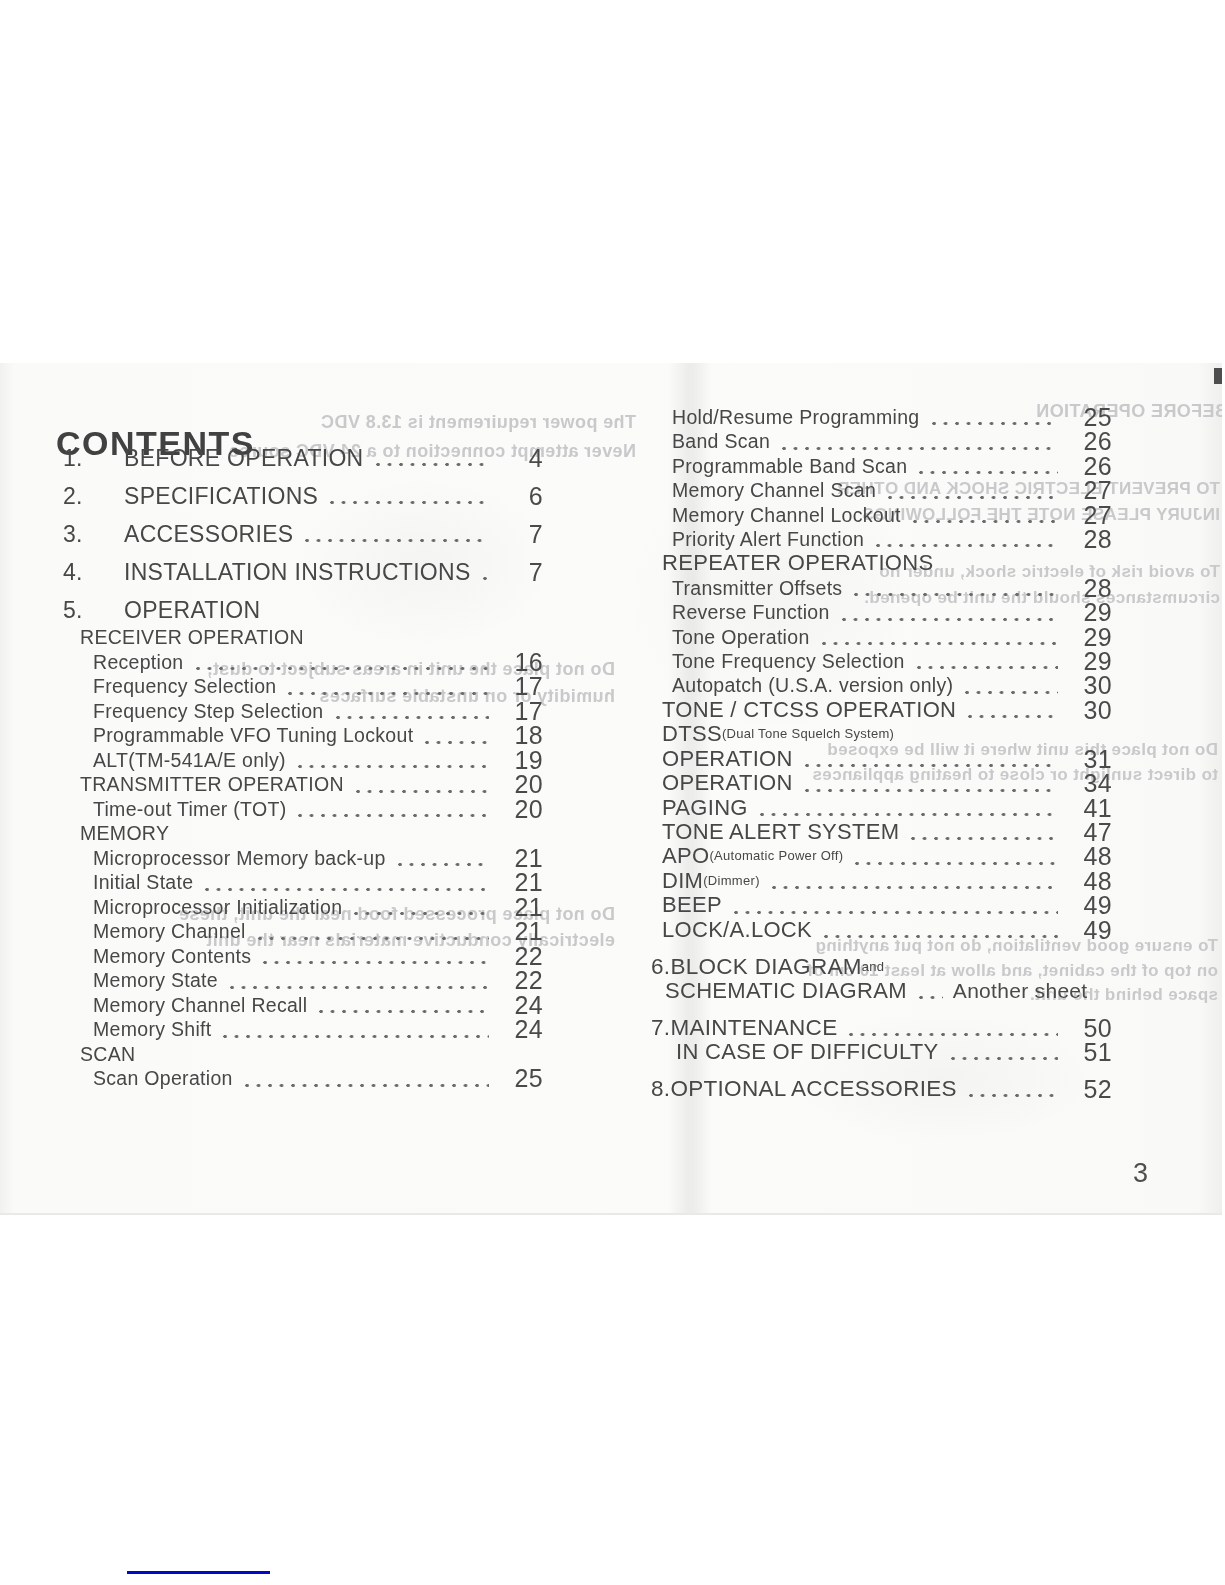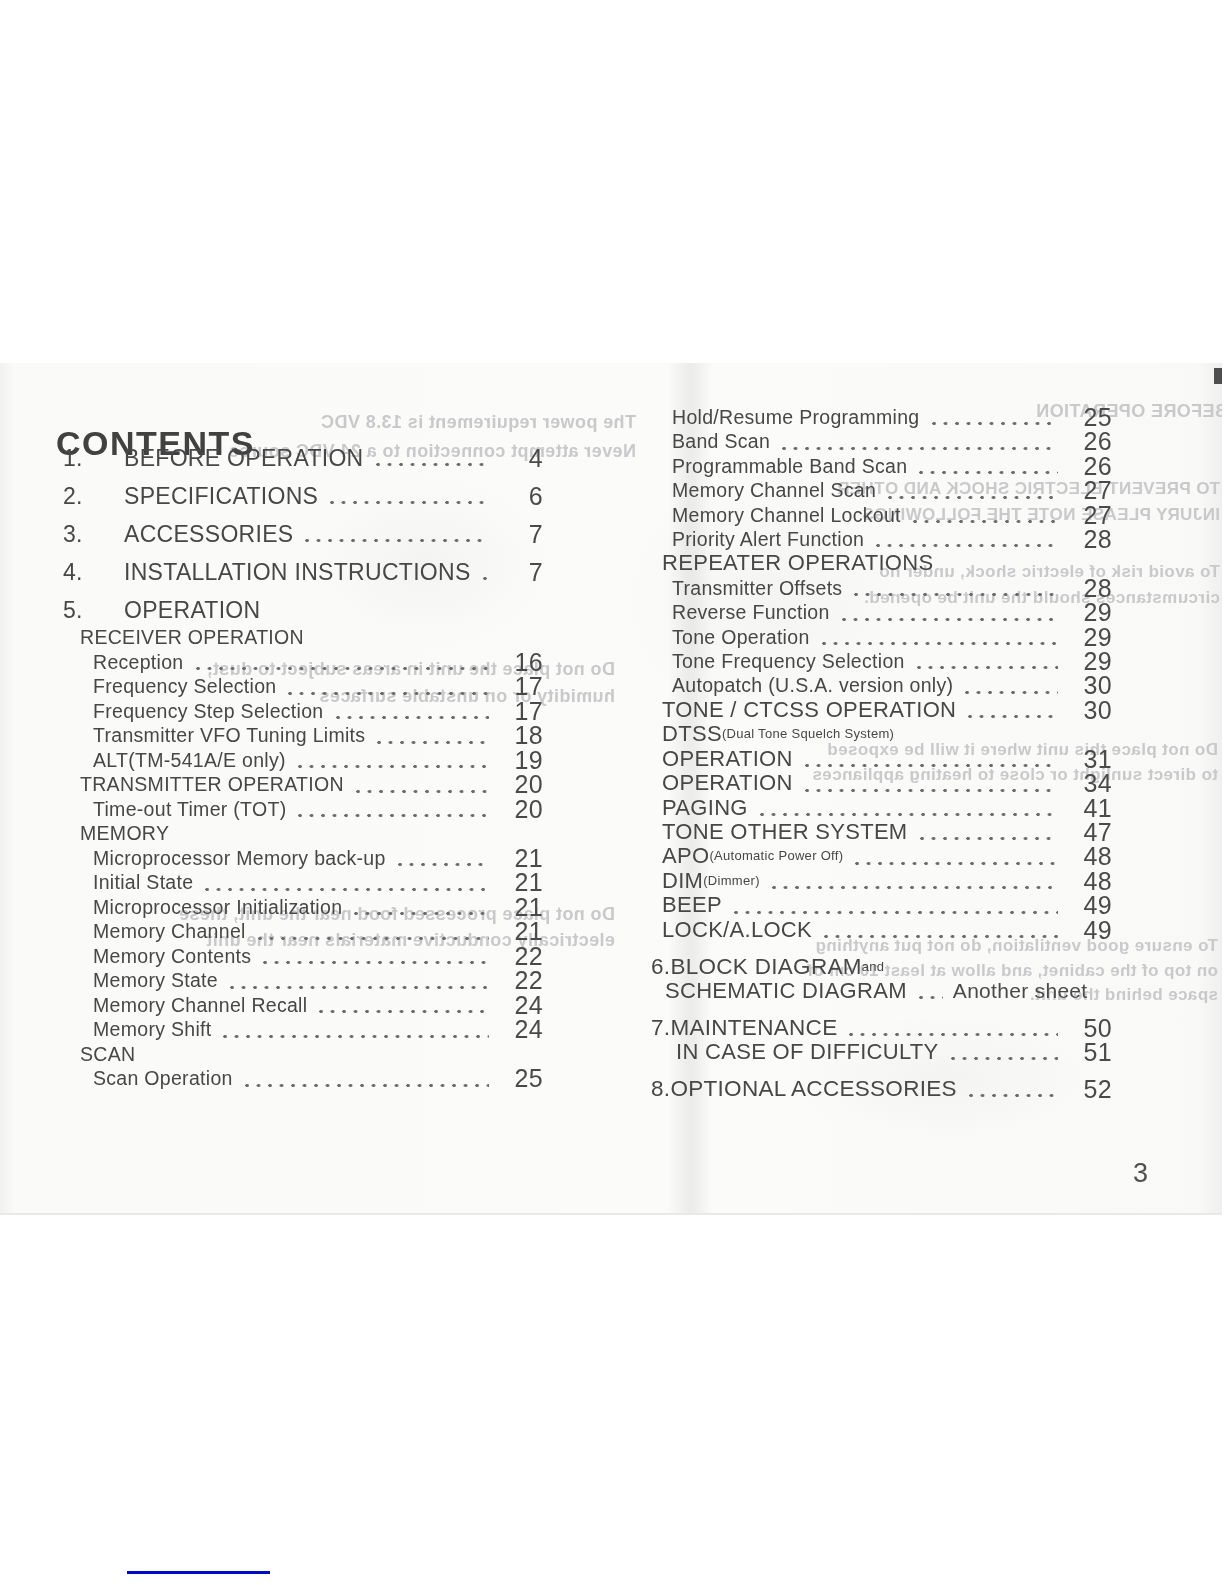--- a/index.html
+++ b/index.html
@@ -145,21 +145,21 @@
           <span class="lbl">Frequency Selection</span>
           <span class="leader"></span>
           <span class="pgnum">17</span>
         </div>
         <div class="row sub">
           <span class="lbl">Frequency Step Selection</span>
           <span class="leader"></span>
           <span class="pgnum">17</span>
         </div>
         <div class="row sub">
-          <span class="lbl">Transmitter VFO Tuning Limits</span>
+          <span class="lbl">Programmable VFO Tuning Lockout</span>
           <span class="leader"></span>
           <span class="pgnum">18</span>
         </div>
         <div class="row sub">
           <span class="lbl">ALT(TM-541A/E only)</span>
           <span class="leader"></span>
           <span class="pgnum">19</span>
         </div>
         <div class="row h2">
           <span class="lbl">TRANSMITTER OPERATION</span>
@@ -300,21 +300,21 @@
           <span class="lbl">OPERATION</span>
           <span class="leader"></span>
           <span class="pgnum">34</span>
         </div>
         <div class="row rsec">
           <span class="lbl">PAGING</span>
           <span class="leader"></span>
           <span class="pgnum">41</span>
         </div>
         <div class="row rsec">
-          <span class="lbl">TONE OTHER SYSTEM</span>
+          <span class="lbl">TONE ALERT SYSTEM</span>
           <span class="leader"></span>
           <span class="pgnum">47</span>
         </div>
         <div class="row rsec">
           <span class="lbl">APO</span>
           <span class="lbl2"> (Automatic Power Off)</span>
           <span class="leader"></span>
           <span class="pgnum">48</span>
         </div>
         <div class="row rsec">

